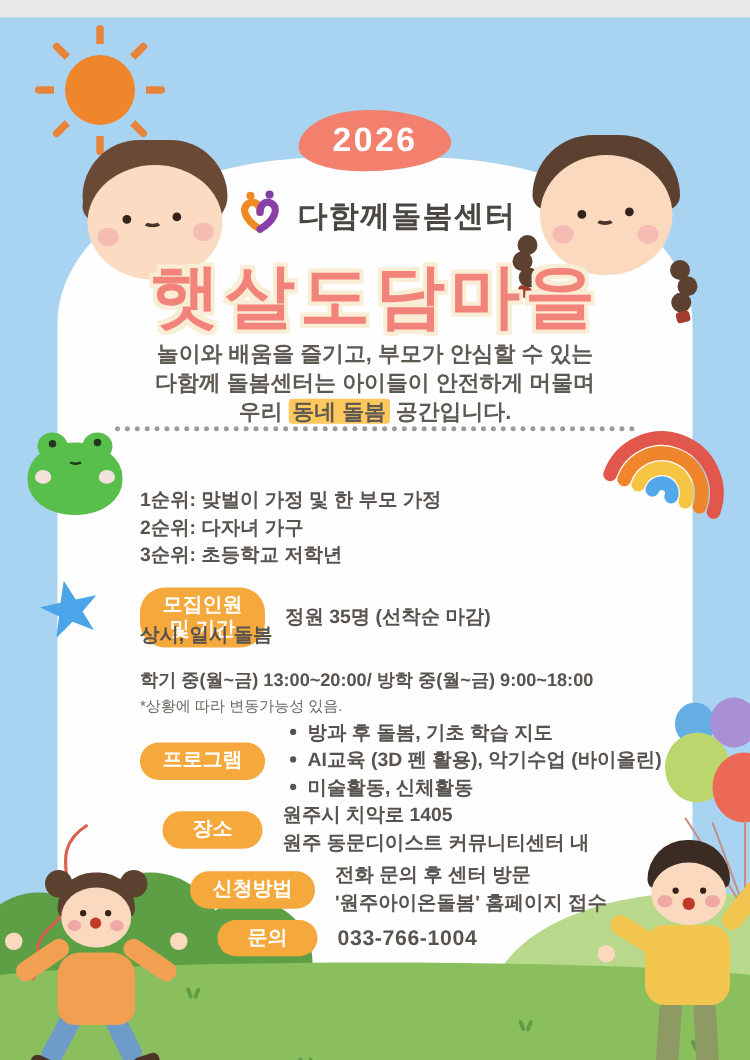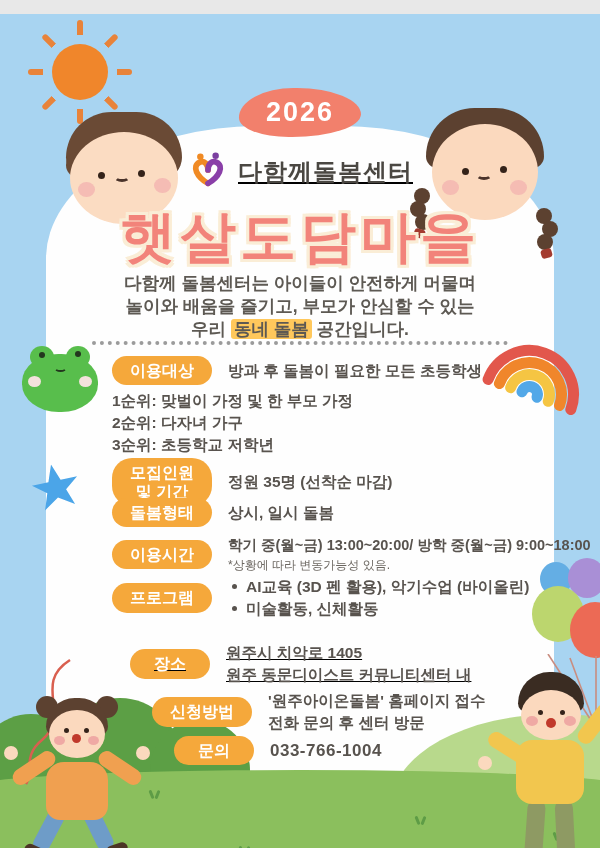--- a/index.html
+++ b/index.html
@@ -52,21 +52,21 @@
   .smile{ position:absolute; width:16px; height:10px; border:3px solid transparent; border-bottom-color:#4A332A; border-radius:50%; }
   .boyTop .eyeL{ left:36px; top:60px; } .boyTop .eyeR{ left:76px; top:58px; }
   .boyTop .blushL{ left:16px; top:70px; } .boyTop .blushR{ left:92px; top:66px; }
   .boyTop .smile{ left:52px; top:60px; }
   .girlTop .eyeL{ left:54px; top:60px; } .girlTop .eyeR{ left:92px; top:58px; }
   .girlTop .blushL{ left:34px; top:72px; } .girlTop .blushR{ left:102px; top:72px; }
   .girlTop .smile{ left:68px; top:62px; }
 
   
   .logoRow{ position:absolute; left:0; top:136px; width:100%; display:flex; justify-content:center;
-            align-items:center; gap:9px; z-index:4;text-decoration:underline; }
+            align-items:center; gap:9px; z-index:4; }
   .logoName{ font-size:24px; font-weight:800; color:#4A4742; letter-spacing:1px; }
 
   
   .title{ position:absolute; left:0; top:186px; width:100%; text-align:center; z-index:4;
           font-size:56px; font-weight:900; color:#F2837A; letter-spacing:4px;
           text-shadow:-3px -3px 0 #FAEDD6, 3px -3px 0 #FAEDD6, -3px 3px 0 #FAEDD6, 3px 3px 0 #FAEDD6,
                       0 -3px 0 #FAEDD6, 0 3px 0 #FAEDD6, -3px 0 0 #FAEDD6, 3px 0 0 #FAEDD6; }
 
   
   .intro{ position:absolute; left:0; top:258px; width:100%; text-align:center; z-index:4;
@@ -79,27 +79,27 @@
   .pill{ background:#F5A83B; color:#fff; font-weight:800; font-size:16px; width:100px;
          padding:5px 0; border-radius:20px; text-align:center; flex:0 0 auto; line-height:1.2; }
   .pill.small{ width:80px; }
   .content{ font-size:15.5px; font-weight:600; color:#58534E; line-height:22px; }
   .content .ln{ display:block; }
   .bullets .ln::before{ content:""; display:inline-block; width:5px; height:5px; background:#58534E;
                         border-radius:50%; margin:0 9px 3px 4px; }
   .note{ display:block; font-size:12px; font-weight:500; color:#6B6660; line-height:18px; }
   .r1{ left:112px; top:342px; }
   .r2{ left:112px; top:376px; }
-  .r3{ left:112px; top:444px; }
+  .r3{ left:112px; top:456px; }
   .r4{ left:112px; top:484px; }
   .r5{ left:112px; top:520px; align-items:flex-start; }
   .r5 .pill{ margin-top:6px; }
   .r5 .content{ font-size:14.5px; white-space:nowrap; }
   .r6{ left:112px; top:562px; }
-  .r7{ left:130px; top:628px;text-decoration:underline; }
+  .r7{ left:130px; top:628px; }
   .r8{ left:152px; top:676px; }
   .r9{ left:174px; top:722px; }
   .r9 .content{ font-size:17px; letter-spacing:.5px; }
 
   
   .frog{ position:absolute; left:22px; top:334px; width:76px; height:66px; z-index:3; }
   .frog .head{ position:absolute; left:0; top:6px; width:76px; height:58px; background:#58BE4C; border-radius:48%; }
   .frog .bump{ position:absolute; width:24px; height:22px; background:#58BE4C; border-radius:50%; top:-2px; }
   .frog .b1{ left:8px; } .frog .b2{ left:44px; }
   .frog .eye{ width:6px; height:6px; background:#23371E; }
@@ -239,80 +239,73 @@
         <path d="M22 34 C10 27 5 16 13 12 C18 9.5 22 14 22 20" stroke="#F08A24" stroke-width="6" fill="none" stroke-linecap="round"></path>
         <path d="M22 34 C34 27 39 16 31 12 C26 9.5 22 14 22 20" stroke="#8A3FA8" stroke-width="6" fill="none" stroke-linecap="round"></path>
       </svg>
     </span>
     <span class="logoName">다함께돌봄센터</span>
   </div>
 
   <div class="title">햇살도담마을</div>
 
   <div class="intro">
+    <span class="ln" style="display:block">놀이와 배움을 즐기고, 부모가 안심할 수 있는</span>
     <span class="ln" style="display:block">다함께 돌봄센터는 아이들이 안전하게 머물며</span>
-    <span class="ln" style="display:block">놀이와 배움을 즐기고, 부모가 안심할 수 있는</span>
     <span class="ln" style="display:block"><span>우리 </span><span class="hl">동네 돌봄</span><span> 공간입니다.</span></span>
   </div>
   <div class="dotted"></div>
 
-  <div class="row r1">
-    <div class="pill">이용대상</div>
-    <div class="content">
-        <span class="ln">방과 후 돌봄이 필요한 모든 초등학생</span>
-      </div>
-  </div>
   <div class="row r2">
     <div class="content">
       <span class="ln">1순위: 맞벌이 가정 및 한 부모 가정</span>
       <span class="ln">2순위: 다자녀 가구</span>
       <span class="ln">3순위: 초등학교 저학년</span>
     </div>
   </div>
   <div class="row r3">
     <div class="pill">
       <span style="display:block">모집인원</span>
       <span style="display:block">및 기간</span>
     </div>
     <div class="content">
       <span class="ln">정원 35명 (선착순 마감)</span>
     </div>
   </div>
   <div class="row r4">
-    <div class="pill">돌봄형태</div>
     <div class="content">
         <span class="ln">상시, 일시 돌봄</span>
       </div>
   </div>
   <div class="row r5">
-    <div class="pill">이용시간</div>
     <div class="content">
       <span class="ln">학기 중(월~금) 13:00~20:00/ 방학 중(월~금) 9:00~18:00</span>
       <span class="note">*상황에 따라 변동가능성 있음.</span>
     </div>
   </div>
   <div class="row r6">
     <div class="pill">프로그램</div>
     <div class="content bullets">
+      <span class="ln">방과 후 돌봄, 기초 학습 지도</span>
       <span class="ln">AI교육 (3D 펜 활용), 악기수업 (바이올린)</span>
       <span class="ln">미술활동, 신체활동</span>
     </div>
   </div>
   <div class="row r7">
     <div class="pill small">장소</div>
     <div class="content">
       <span class="ln">원주시 치악로 1405</span>
       <span class="ln">원주 동문디이스트 커뮤니티센터 내</span>
     </div>
   </div>
   <div class="row r8">
     <div class="pill">신청방법</div>
     <div class="content">
+      <span class="ln">전화 문의 후 센터 방문</span>
       <span class="ln">'원주아이온돌봄' 홈페이지 접수</span>
-      <span class="ln">전화 문의 후 센터 방문</span>
     </div>
   </div>
   <div class="row r9">
     <div class="pill small">문의</div>
     <div class="content">
         <span class="ln">033-766-1004</span>
       </div>
   </div>
 
   <div class="frog">

